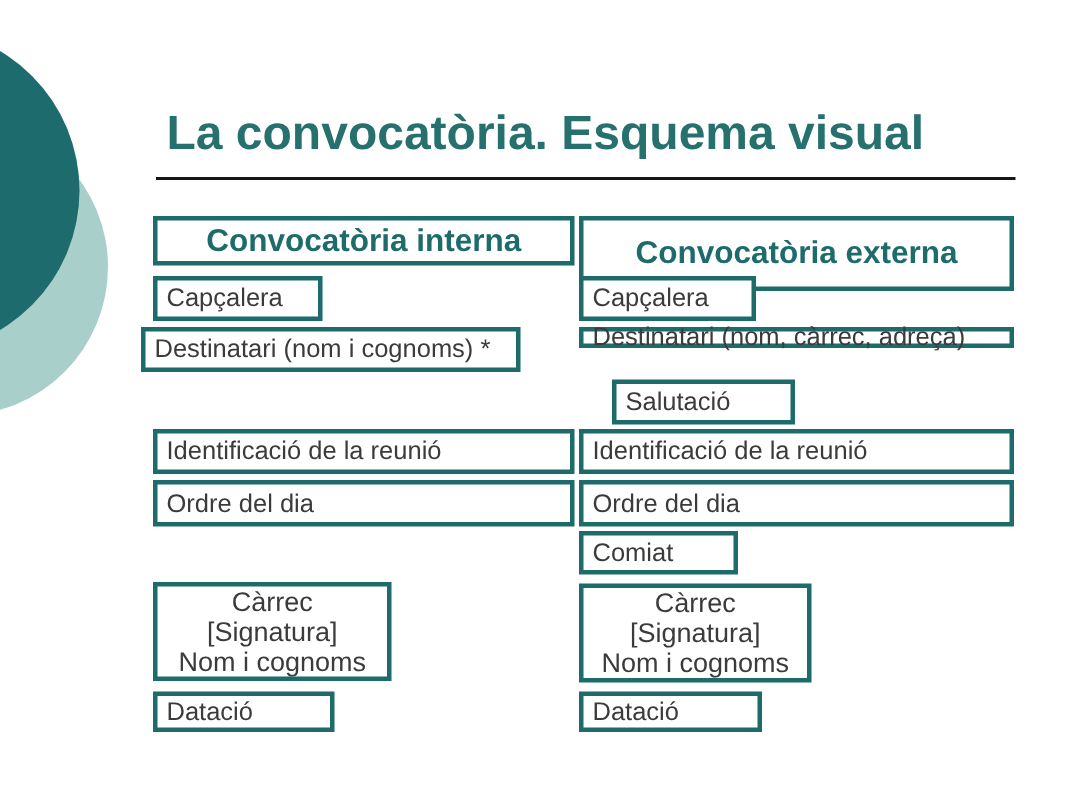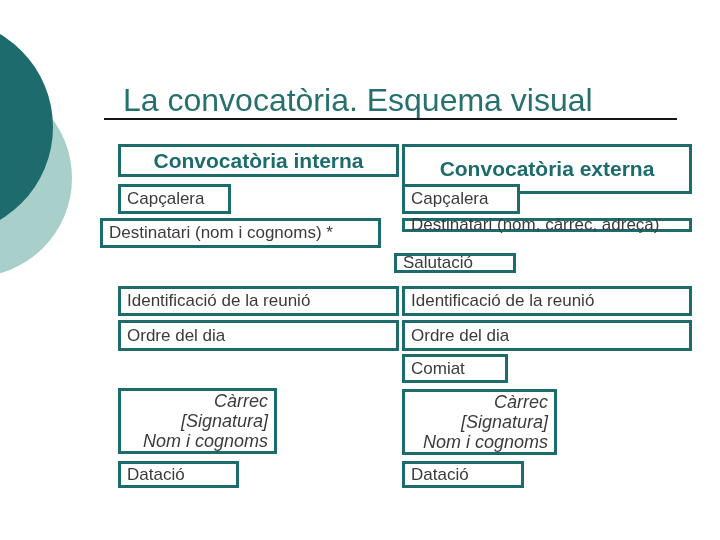--- a/index.html
+++ b/index.html
@@ -7,69 +7,69 @@
     width:720px;height:540px;
     background:#ffffff;
     font-family:"Liberation Sans", sans-serif;
     position:relative;
     overflow:hidden;
   }
   .circle{position:absolute;border-radius:50%;}
   .circle.light{left:-126px;top:79px;width:198px;height:198px;background:#a9cfca;z-index:1;}
   .circle.dark{left:-163px;top:19px;width:216px;height:216px;background:#1e6b6d;z-index:2;}
   .title{
-    position:absolute;left:111px;top:70px;margin:12px;
-    font-size:32px;font-weight:400;color:#26706e;
+    position:absolute;left:111px;top:70px;margin:0;
+    font-size:32px;font-weight:700;color:#26706e;
     white-space:nowrap;z-index:3;
   }
   .title-rule{
     position:absolute;left:104px;top:118px;width:573px;height:2px;
     background:#161616;z-index:3;
   }
   .box{
     position:absolute;box-sizing:border-box;
     border:3px solid #1d6b6b;background:#ffffff;
     color:#3b3b3b;font-size:17px;
     display:flex;align-items:center;
-    padding:0 6px;white-space:nowrap;z-index:3;margin-left:16px;
+    padding:0 6px;white-space:nowrap;z-index:3;
   }
   .box.header{
     justify-content:center;
     color:#1d6b6b;font-weight:bold;font-size:21px;
   }
   .box.multi{
-    flex-direction:column;align-items:flex-end;justify-content:center;
-    line-height:20px;font-size:18px;font-style:italic;
+    flex-direction:column;align-items:center;justify-content:center;
+    line-height:20px;font-size:18px;
   }
 </style>
 </head>
 <body>
 
 <div class="circle light"></div>
 <div class="circle dark"></div>
 
 <h1 class="title">La convocatòria. Esquema visual</h1>
 <div class="title-rule"></div>
 
 <div class="box header" style="left:102px;top:144px;width:281px;height:33px">Convocatòria interna</div>
 <div class="box" style="left:102px;top:184px;width:113px;height:30px">Capçalera</div>
-<div class="box" style="left:84px;top:218px;width:281px;height:30px">Destinatari (nom i cognoms) *</div>
+<div class="box" style="left:94px;top:218px;width:253px;height:30px">Destinatari (nom i cognoms) *</div>
 <div class="box" style="left:102px;top:286px;width:281px;height:30px">Identificació de la reunió</div>
 <div class="box" style="left:102px;top:320px;width:281px;height:31px">Ordre del dia</div>
 <div class="box multi" style="left:102px;top:388px;width:159px;height:66px">
   <span>Càrrec</span>
   <span>[Signatura]</span>
   <span>Nom i cognoms</span>
 </div>
 <div class="box" style="left:102px;top:461px;width:121px;height:27px">Datació</div>
 
 <div class="box header" style="left:386px;top:144px;width:290px;height:50px">Convocatòria externa</div>
 <div class="box" style="left:386px;top:184px;width:118px;height:30px">Capçalera</div>
 <div class="box" style="left:386px;top:218px;width:290px;height:14px">Destinatari (nom, càrrec, adreça)</div>
-<div class="box" style="left:378px;top:253px;width:122px;height:20px">Salutació</div>
+<div class="box" style="left:408px;top:253px;width:122px;height:30px">Salutació</div>
 <div class="box" style="left:386px;top:286px;width:290px;height:30px">Identificació de la reunió</div>
 <div class="box" style="left:386px;top:320px;width:290px;height:31px">Ordre del dia</div>
 <div class="box" style="left:386px;top:354px;width:106px;height:29px">Comiat</div>
 <div class="box multi" style="left:386px;top:389px;width:155px;height:66px">
   <span>Càrrec</span>
   <span>[Signatura]</span>
   <span>Nom i cognoms</span>
 </div>
 <div class="box" style="left:386px;top:461px;width:122px;height:27px">Datació</div>
 

